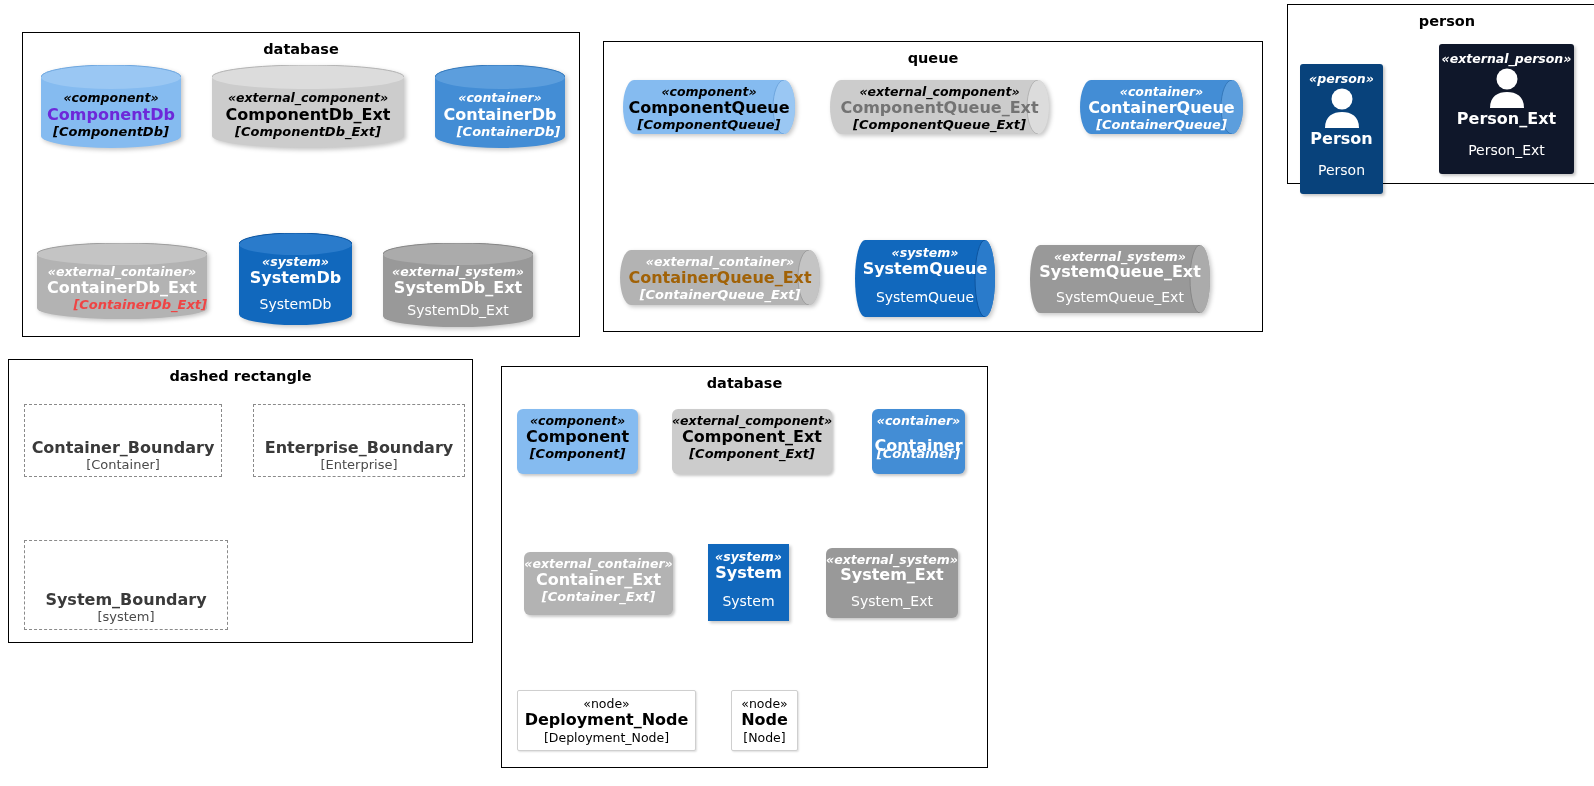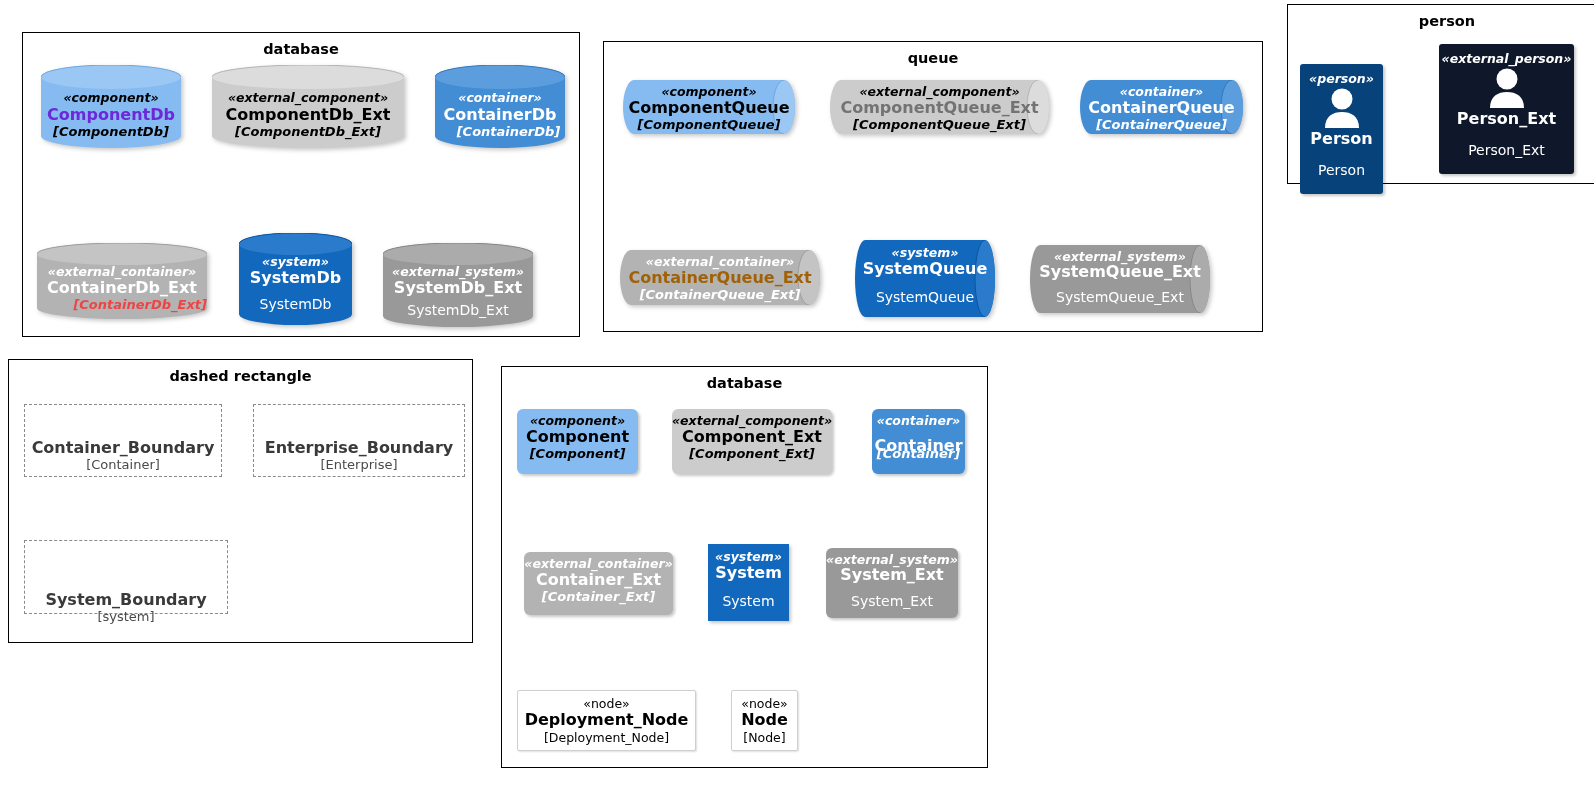--- a/index.html
+++ b/index.html
@@ -256,21 +256,21 @@
 <div class="bnd" style="left:24px;top:404px;width:198px;height:73px;">
   <div class="bname" style="top:33px;">Container_Boundary</div>
   <div class="btech" style="top:52px;">[Container]</div>
 </div>
 
 <div class="bnd" style="left:253px;top:404px;width:212px;height:73px;">
   <div class="bname" style="top:33px;">Enterprise_Boundary</div>
   <div class="btech" style="top:52px;">[Enterprise]</div>
 </div>
 
-<div class="bnd" style="left:24px;top:540px;width:204px;height:74px;">
+<div class="bnd" style="left:24px;top:540px;width:204px;height:90px;">
   <div class="bname" style="top:49px;">System_Boundary</div>
   <div class="btech" style="top:68px;">[system]</div>
 </div>
 
 <div class="group" style="left:501px;top:366px;width:487px;height:402px;">
   <div class="group-title">database</div>
 </div>
 
 <div class="shape rrect c-component" style="left:517px;top:409px;width:121px;height:65px;">
   <div class="txt stereo" style="top:5px;">«component»</div>

